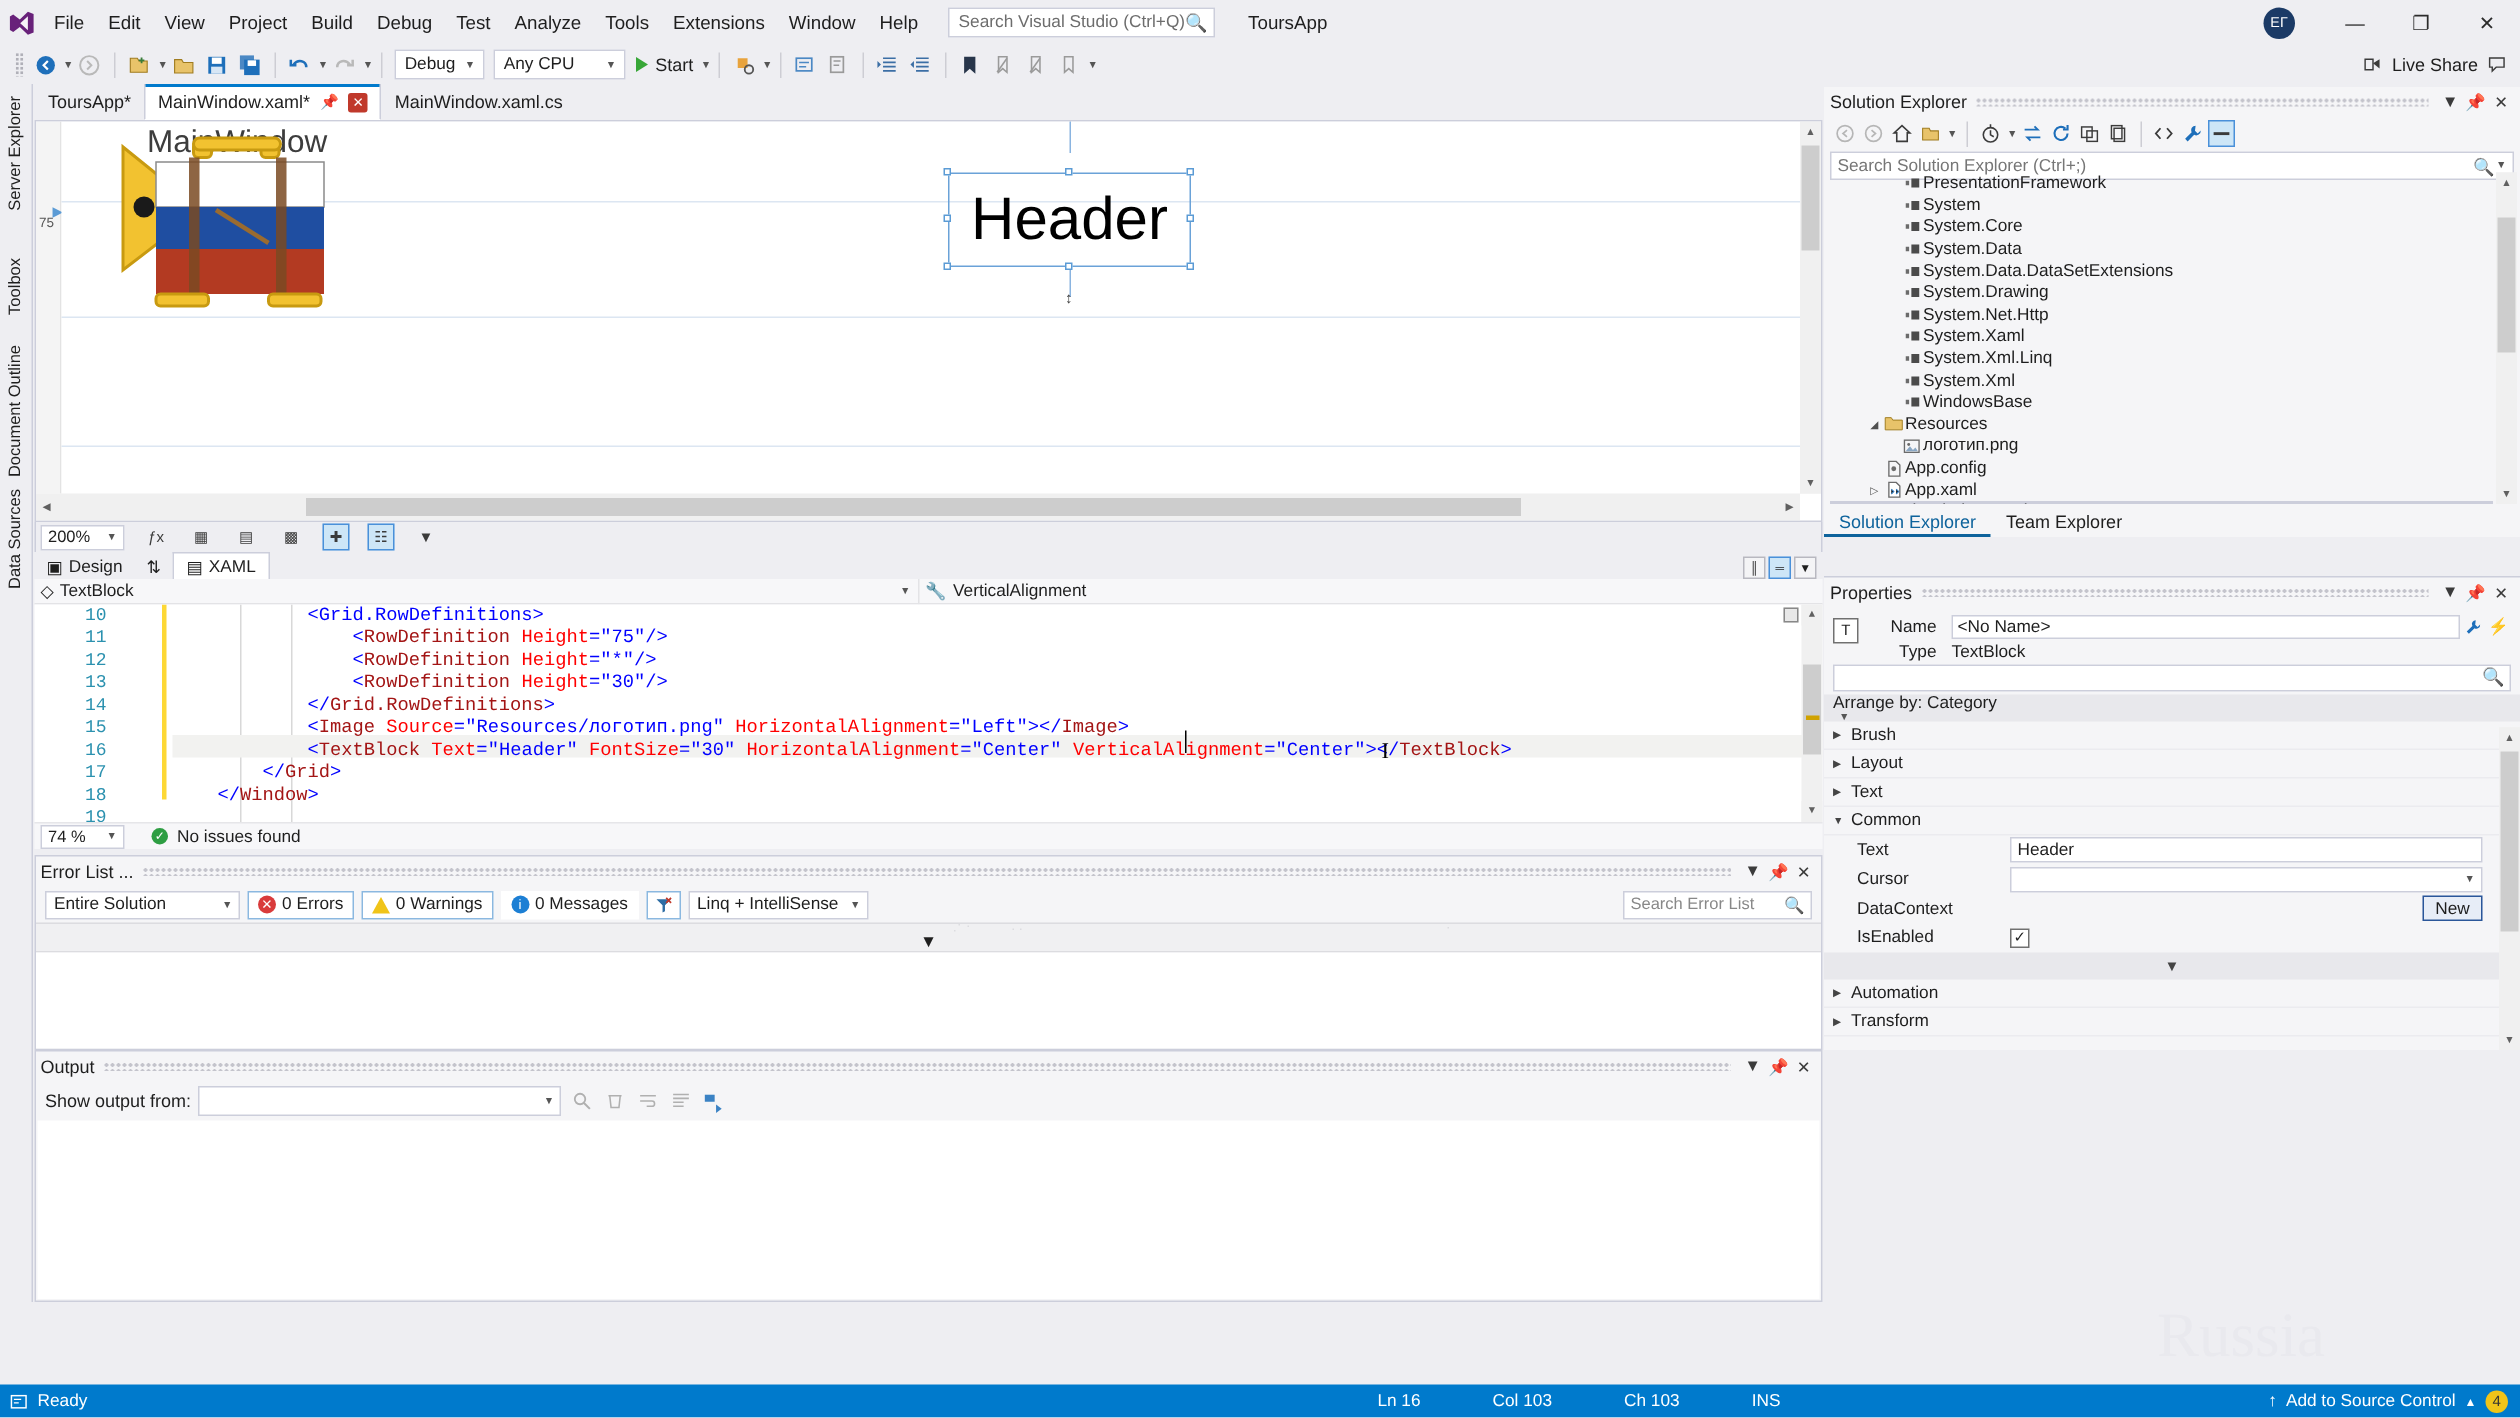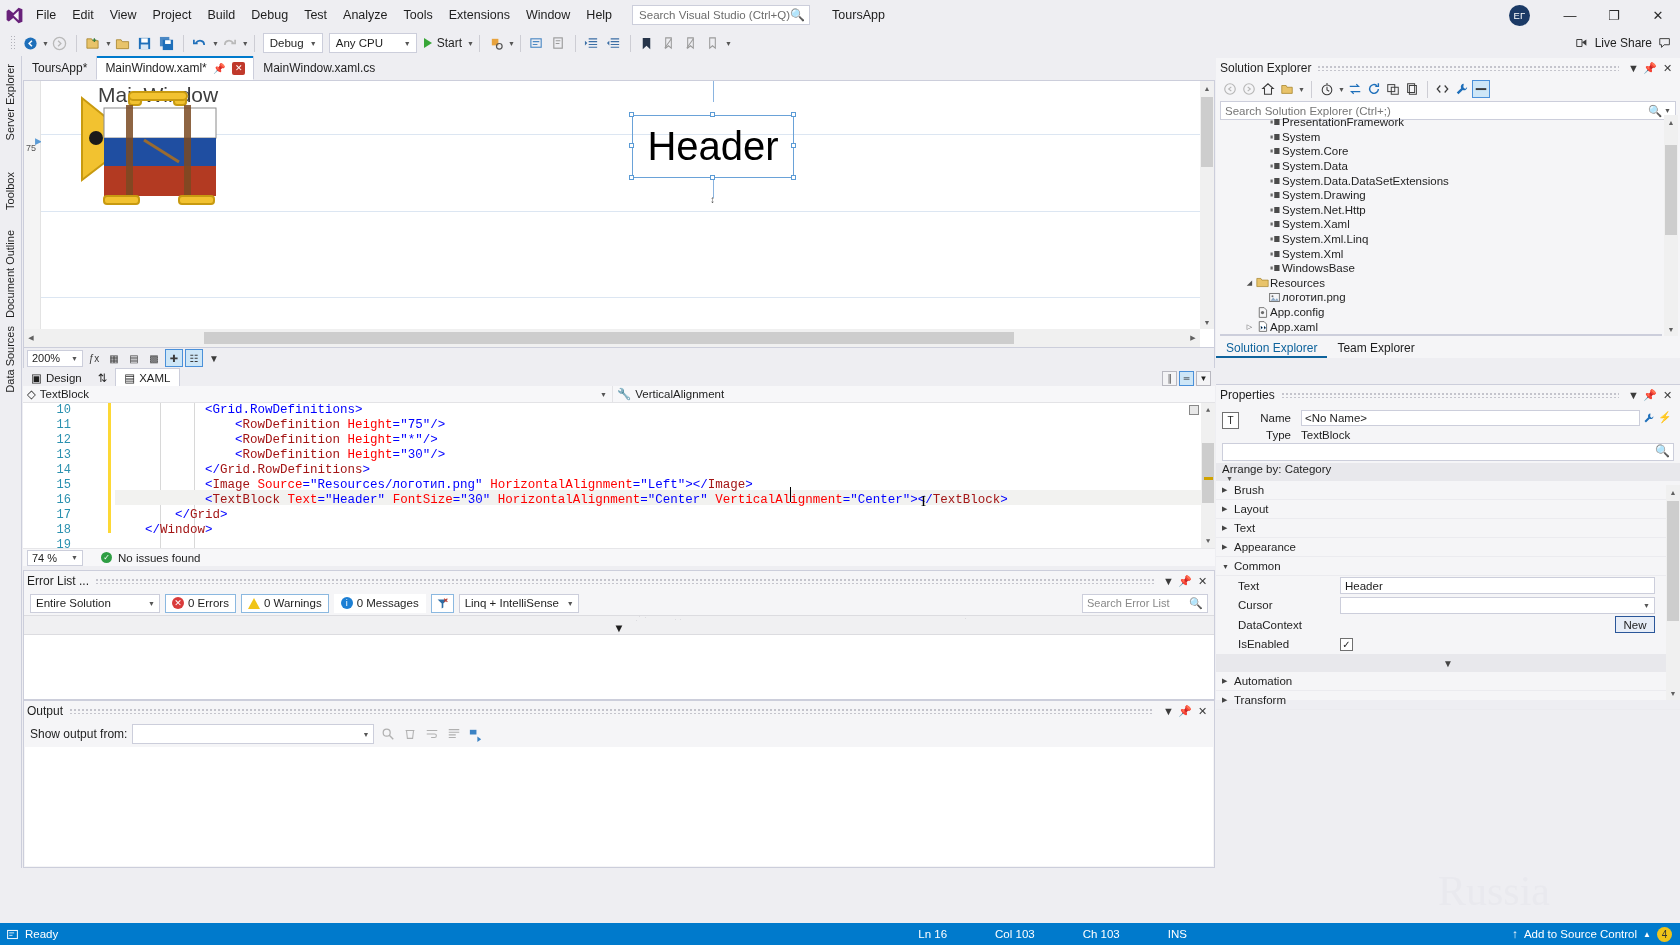--- a/index.html
+++ b/index.html
@@ -127,21 +127,21 @@
     position: absolute; right: 0; top: 0; width: 14px; bottom: 18px; background: #f0f0f0;
   }
   .dsg-scroll-h { position: absolute; left: 0; right: 14px; bottom: 0; height: 18px; background: #f0f0f0; }
   .sbtn { position: absolute; width: 14px; height: 14px; display: flex; align-items: center;
           justify-content: center; font-size: 7px; color: #606060; background: #f0f0f0; }
   .sthumb { position: absolute; background: #cdcdcd; }
 
   
   .dsg-bar {
     position: absolute; left: 23px; top: 348px; width: 1192px; height: 20px;
-    background: #eeeef2; display: flex; align-items: center; padding-left: 3px; gap: 2px;
+    background: #eeeef2; display: flex; align-items: center; padding-left: 3px; gap: 12px;
     border-left: 1px solid #cccedb; border-right: 1px solid #cccedb;
   }
   .zoomcombo {
     width: 56px; height: 17px; border: 1px solid #cccedb; background: #fff; font-size: 11px;
     display: flex; align-items: center; padding-left: 4px; position: relative;
   }
   .zoomcombo .ar { position: absolute; right: 4px; font-size: 7px; color: #555; }
   .dsgbtn { width: 18px; height: 18px; display: flex; align-items: center; justify-content: center;
             font-size: 10px; color: #3b3b3b; }
   .dsgbtn.sel { border: 1px solid #4a90d9; background: #cde6f7; }
@@ -1063,24 +1063,20 @@
     </div>
     <div class="pr-cat">
       <span class="tw">▶</span>
       <span>Layout</span>
     </div>
     <div class="pr-cat">
       <span class="tw">▶</span>
       <span>Text</span>
     </div>
     <div class="pr-cat">
-      <span class="tw">▶</span>
-      <span>Appearance</span>
-    </div>
-    <div class="pr-cat">
       <span class="tw">▼</span>
       <span>Common</span>
     </div>
 
     <div class="pr-prow">
       <span class="pr-pname">Text</span>
       <span class="pr-pval">Header</span>
       <span class="pr-square"></span>
     </div>
     <div class="pr-prow">

